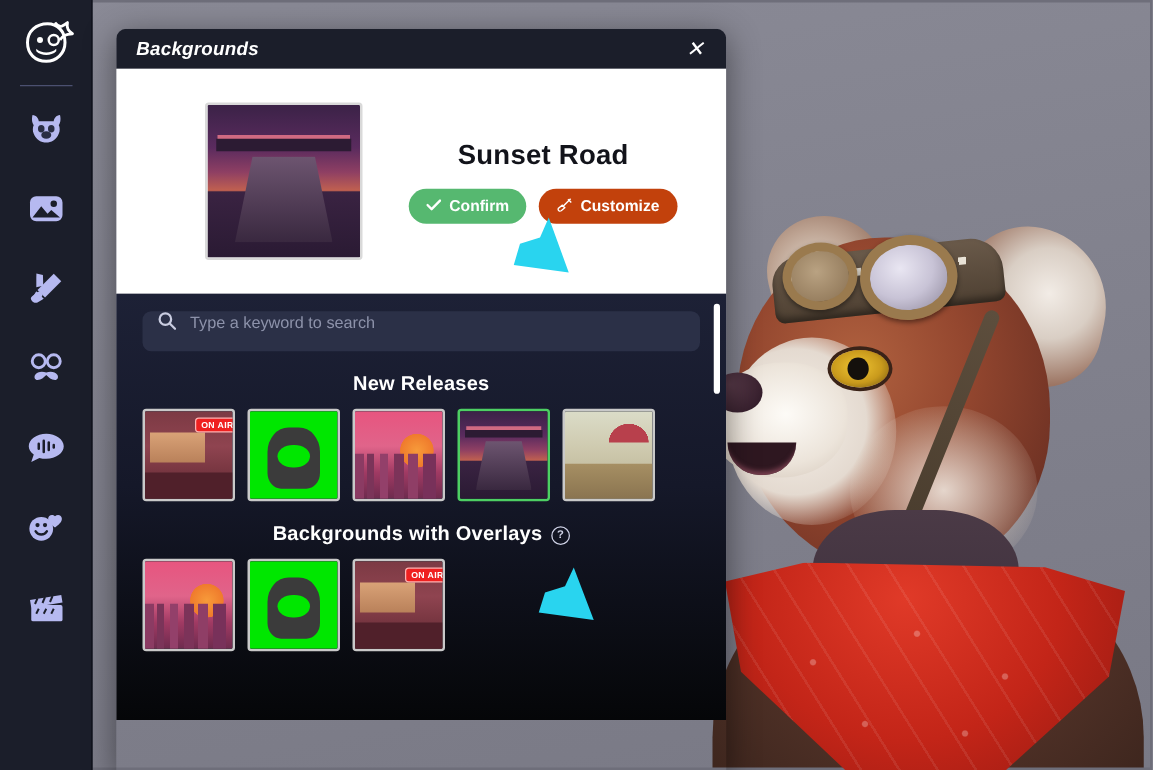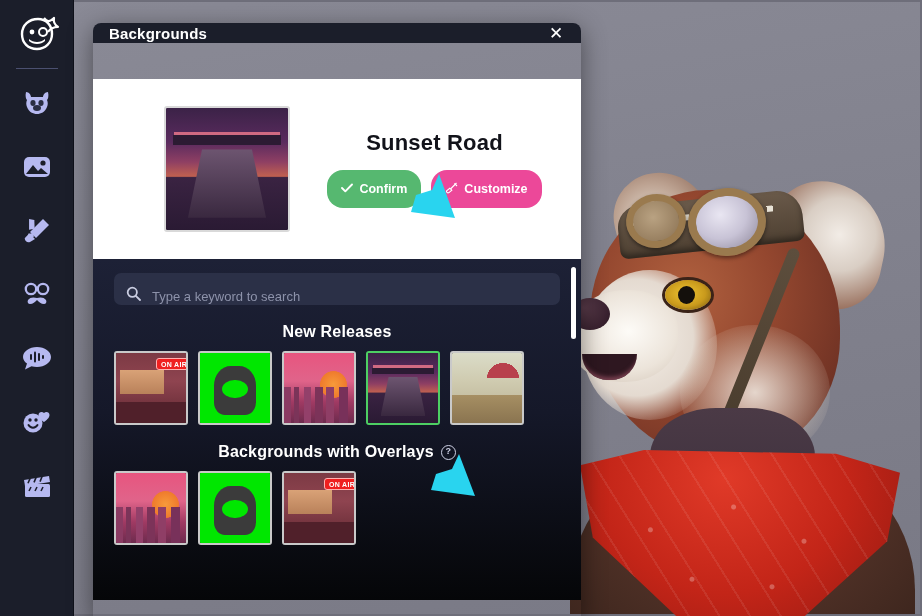--- a/index.html
+++ b/index.html
@@ -81,53 +81,53 @@
     display:flex;align-items:center;justify-content:center;cursor:pointer;}
   .side-div{position:absolute;left:16px;top:68px;width:42px;height:1px;background:#4b5070;}
   .side-item{position:absolute;left:12px;width:50px;height:50px;border-radius:10px;
     display:flex;align-items:center;justify-content:center;cursor:pointer;}
   .side-item svg{display:block;}
 
   
   .dialog{position:absolute;left:93px;top:23px;width:488px;height:595px;
     border-radius:8px 8px 0 0;overflow:hidden;z-index:30;
     box-shadow:0 6px 26px rgba(0,0,0,.45);}
-  .titlebar{height:20px;background:#1b1e2a;display:flex;align-items:center;
-    padding:0 12px 0 16px;}
+  .titlebar{height:32px;background:#1b1e2a;display:flex;align-items:center;
+    padding:0 12px 0 16px;font-style:italic;}
   .title-text{color:#ffffff;font-size:15px;font-weight:700;letter-spacing:.2px;flex:1;}
   .close-btn{width:26px;height:26px;display:flex;align-items:center;justify-content:center;
     color:#ffffff;font-size:17px;cursor:pointer;border-radius:4px;}
 
-  .preview{height:180px;background:#ffffff;display:flex;align-items:center;padding:0 0 0 0;margin-top:36px;}
+  .preview{height:180px;background:#ffffff;display:flex;align-items:center;padding:0 0 0 0;}
   .preview-thumb{width:122px;height:122px;margin-left:71px;border-radius:3px;
     border:2px solid #d9d9d9;overflow:hidden;position:relative;flex:none;}
   .preview-info{flex:1;display:flex;flex-direction:column;align-items:center;
     justify-content:center;margin-left:8px;margin-right:10px;}
   .preview-name{font-size:22px;font-weight:800;color:#12131a;letter-spacing:.2px;
     margin-bottom:14px;}
   .preview-actions{display:flex;gap:10px;}
-  .btn{border:none;border-radius:16px;height:38px;padding:0 14px;display:flex;
+  .btn{border:none;border-radius:16px;height:28px;padding:0 14px;display:flex;
     align-items:center;gap:6px;font-size:12.5px;font-weight:600;color:#fff;cursor:pointer;
     font-family:"Liberation Sans",sans-serif;}
   .btn-confirm{background:#56b870;}
-  .btn-customize{background:#ec4899;}
+  .btn-customize{background:#c2410c;}
 
   .tabs{height:38px;display:flex;align-items:stretch;
     background:linear-gradient(#2c3150,#232842);}
   .tab{flex:1;display:flex;align-items:center;justify-content:center;
     font-size:13.5px;font-weight:700;color:#ffffff;cursor:pointer;position:relative;}
   .tab.active{color:#a3a4f4;}
   .tab.active:after{content:"";position:absolute;left:24%;right:24%;bottom:0;height:3px;
     background:#8b8cf0;border-radius:2px;}
   .tab-sep{width:1px;background:#4a5070;margin:8px 0;}
 
   .panel{height:341px;background:linear-gradient(#1d2136 0%,#151829 45%,#050608 100%);
     position:relative;overflow:hidden;}
   .search-wrap{padding:14px 21px 0 21px;}
-  .search-box{height:32px;background:#2b3047;border-radius:7px;display:flex;align-items:flex-end;
+  .search-box{height:32px;background:#2b3047;border-radius:7px;display:flex;align-items:flex-start;
     padding:0 12px;gap:9px;cursor:text;}
   .search-box input{background:transparent;border:none;outline:none;flex:1;
     color:#e6e7f2;font-size:13px;font-family:"Liberation Sans",sans-serif;}
   .search-box input::placeholder{color:#8d92aa;}
 
   .sec-title{color:#ffffff;font-size:16px;font-weight:800;letter-spacing:.2px;
     display:flex;align-items:center;gap:7px;padding:0 21px;margin:18px 0 10px 0;justify-content:center;}
   .help-icon{width:13px;height:13px;border:1.4px solid #cfd2e6;border-radius:50%;
     font-size:9px;line-height:10px;text-align:center;color:#cfd2e6;font-weight:700;cursor:pointer;}
   .grid{display:flex;gap:10px;padding:0 21px;}

